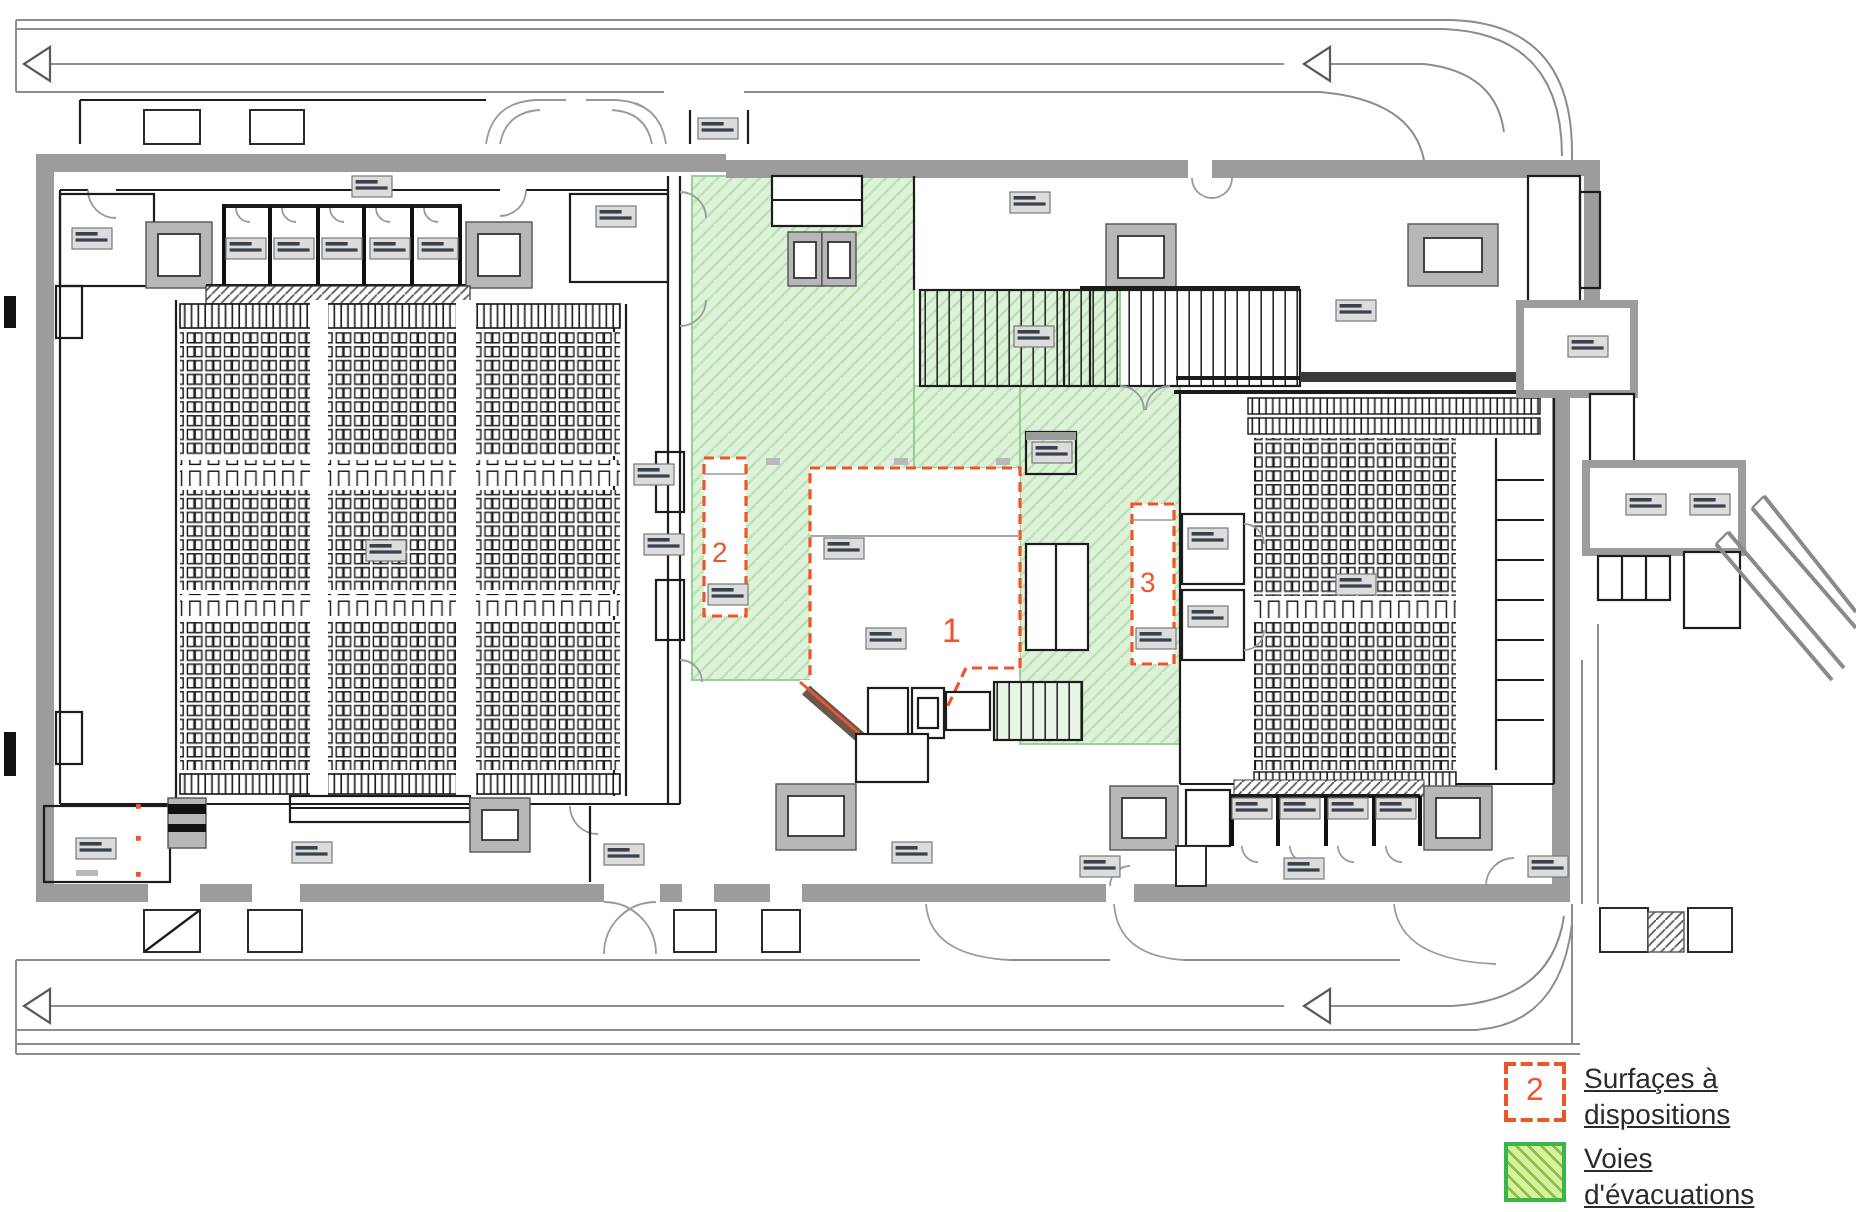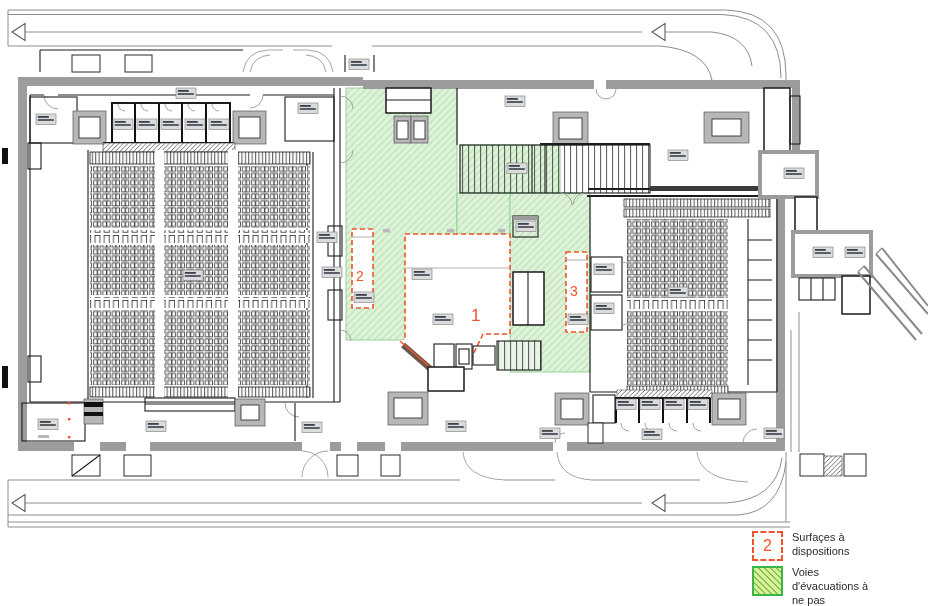--- a/index.html
+++ b/index.html
@@ -29,21 +29,21 @@
   .odot{fill:var(--accent-orange,#f0542a);}
 
   .overlay{position:absolute;color:var(--accent-orange,#f0542a);font-weight:400;}
   #legend{position:absolute;left:752px;top:531px;width:175px;}
   .legend-row{display:flex;align-items:flex-start;margin-bottom:5px;}
   .legend-box{width:27px;height:26px;flex:0 0 auto;margin-right:9px;display:flex;align-items:center;justify-content:center;}
   .legend-box.surf{border:2px dashed var(--accent-orange,#f0542a);background:#fff;
     color:var(--accent-orange,#f0542a);font-size:16px;}
   .legend-box.evac{border:2px solid var(--legend-green-border,#39b54a);
     background:repeating-linear-gradient(45deg,var(--legend-green-fill,#d9efa4) 0 3px,var(--legend-green-hatch,#8cc63f) 3px 4.4px);}
-  .legend-label{font-size:11px;line-height:1.25;color:#2b2b2b;width:86px;}
+  .legend-label{font-size:14px;line-height:1.25;color:#2b2b2b;width:86px;text-decoration:underline;}
 </style>
 </head>
 <body>
 
 <div id="stage">
 <svg id="plan-svg" width="928" height="606" viewBox="0 0 928 606">
   <defs>
     <pattern id="hatchG" width="7" height="7" patternUnits="userSpaceOnUse">
       <rect class="g-bg" width="7" height="7"></rect>
       <path class="g-ln" d="M-1,8 L8,-1 M3,11 L11,3"></path>

